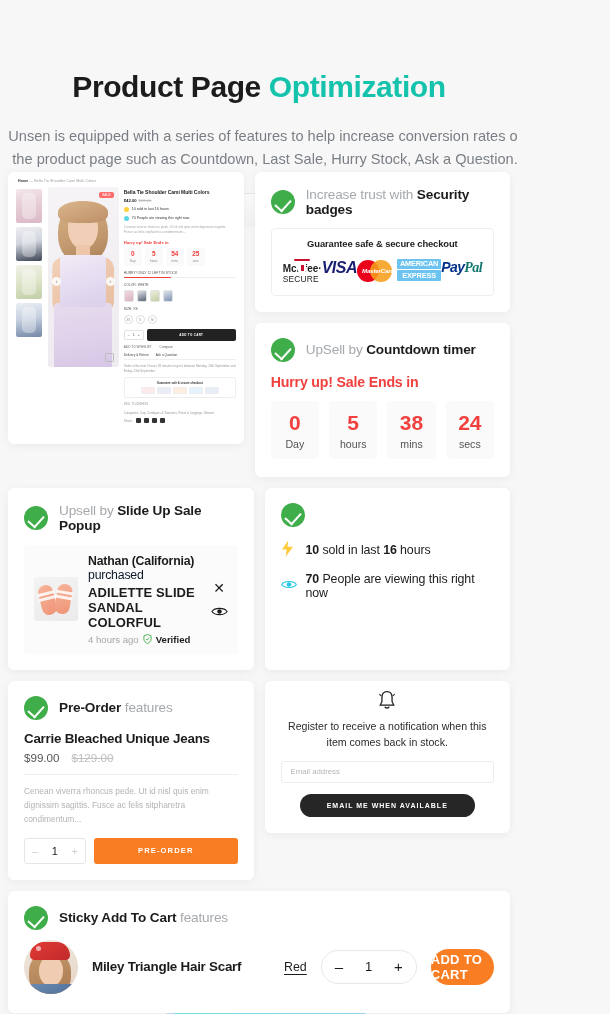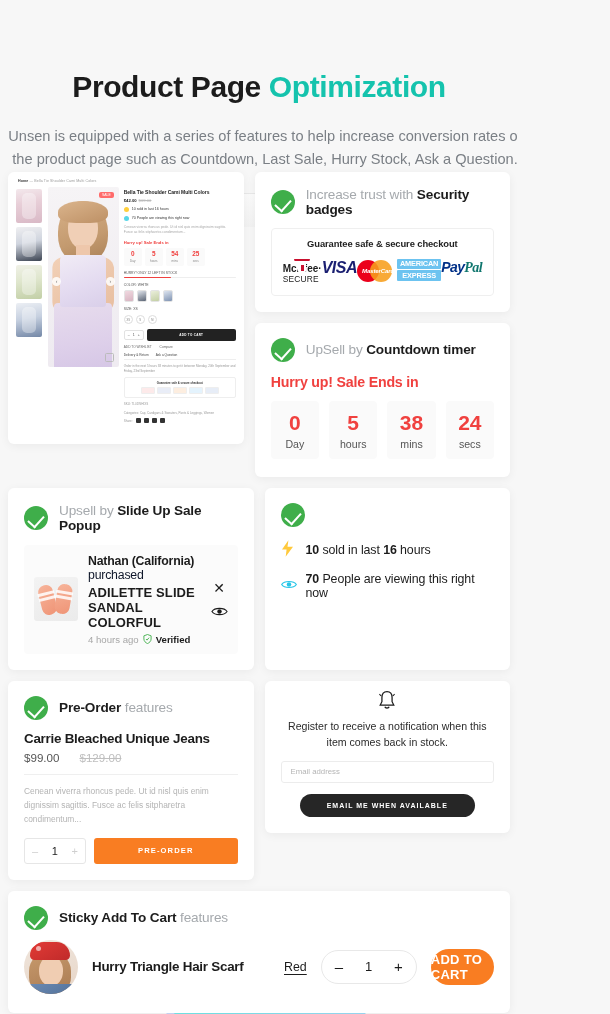--- a/index.html
+++ b/index.html
@@ -207,21 +207,21 @@
   .enc-item { display: flex; align-items: center; gap: 11px; margin-bottom: 12px; font-size: 12.4px; color: #1c1c1c; letter-spacing: -.1px;}
   .enc-item:last-child { margin-bottom: 0; }
   .enc-item b { font-weight: bold; }
   .bolt { width: 14px; flex:none; text-align:center;}
   .eye { width: 14px; flex:none; }
 
   
   .po-body { padding: 11px 16px 16px; }
   .po-name { font-size: 13.4px; color: #1c1c1c; font-weight: bold; letter-spacing: -.25px;}
   .po-price { font-size: 11.6px; color: #555; margin-top: 5px; }
-  .po-price s { color: #bfbfbf; margin-left: 20px; }
+  .po-price s { color: #bfbfbf; margin-left: 12px; }
   .po-hr { height: 1px; background: #efefef; margin: 10px 0 9px; }
   .po-desc { font-size: 8.4px; color: #b4b4b4; line-height: 1.7; }
   .po-actions { display: flex; gap: 8px; margin-top: 11px; align-items: stretch;}
   .po-qty { width: 62px; border: 1px solid #e6e6e6; border-radius: 3px; display: flex; align-items: center; justify-content: space-between; padding: 0 7px; font-size: 11px; color: #1c1c1c;}
   .po-qty .m, .po-qty .p { color: #cfcfcf; font-size: 11px; }
   .po-btn { flex: 1; background: #f97d22; color: #fff; border-radius: 3px; font-size: 7.6px; font-weight: bold; letter-spacing: 1.1px; display: flex; align-items: center; justify-content: center; min-height: 26px;}
 
   
   .nt-body { padding: 6px 16px 16px; text-align: center; }
   .bell { margin: 2px auto 0; width: 22px; height: 22px; }
@@ -564,21 +564,21 @@
           <div class="txt"><b>Sticky Add To Cart</b><span> features</span></div>
         </div>
         <div class="sticky-body">
           <div class="sc-img">
             <div class="hair2"></div>
             <div class="face2"></div>
             <div class="scarf"></div>
             <div class="body2"></div>
           </div>
           <div class="sc-txt">
-            <div class="sc-name">Hurry Triangle Hair Scarf</div>
+            <div class="sc-name">Miley Triangle Hair Scarf</div>
           </div>
           <div class="sc-variant">Red</div>
           <div class="sc-qty">
             <span class="sgn">–</span>
             <span>1</span>
             <span class="sgn">+</span>
           </div>
           <div class="sc-add">ADD TO CART</div>
         </div>
       </div>

